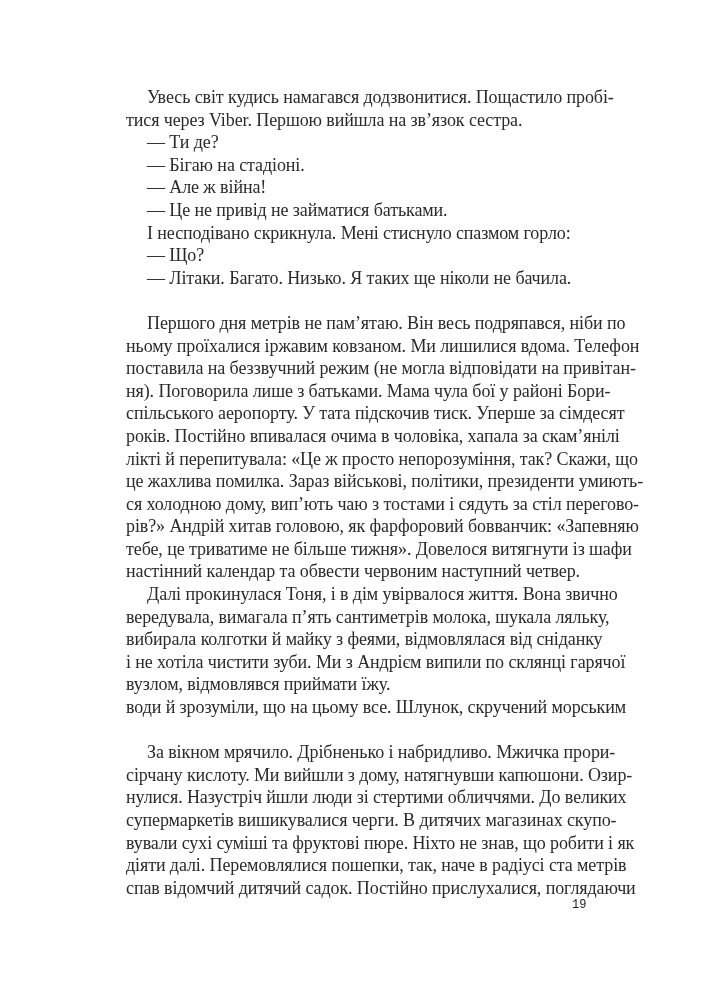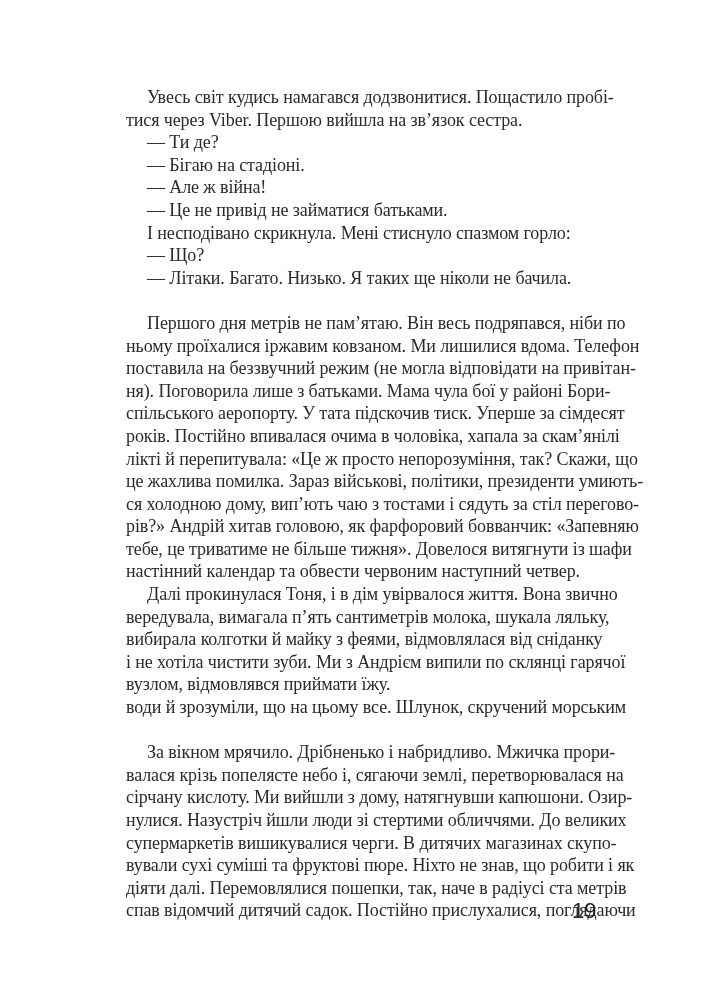--- a/index.html
+++ b/index.html
@@ -41,22 +41,22 @@
       padding-left: 21px;
       text-align-last: left;
     }
     .gap {
       height: 22.6px;
     }
     .page-number {
       position: absolute;
       left: 572px;
       top: 898px;
-      font-size: 22px;
-      font-family: Liberation Sans, sans-serif;
+      font-size: 12px;
+      font-family: Liberation Mono, monospace;
       color: #222222;
     }
   </style>
 </head>
 <body>
 
 <div class="page">
 
   <div>
     <span class="line indent">Увесь світ кудись намагався додзвонитися. Пощастило пробі-</span>
@@ -102,21 +102,20 @@
     <span class="line">вибирала колготки й майку з феями, відмовлялася від сніданку</span>
     <span class="line">і не хотіла чистити зуби. Ми з Андрієм випили по склянці гарячої</span>
     <span class="line last">вузлом, відмовлявся приймати їжу.</span>
     <span class="line">води й зрозуміли, що на цьому все. Шлунок, скручений морським</span>
   </div>
 
   <div class="gap"></div>
 
   <div>
     <span class="line indent">За вікном мрячило. Дрібненько і набридливо. Мжичка прори-</span>
-    <span class="line">валася крізь попелясте небо і, сягаючи землі, перетворювалася на</span>
     <span class="line">сірчану кислоту. Ми вийшли з дому, натягнувши капюшони. Озир-</span>
     <span class="line">нулися. Назустріч йшли люди зі стертими обличчями. До великих</span>
     <span class="line">супермаркетів вишикувалися черги. В дитячих магазинах скупо-</span>
     <span class="line">вували сухі суміші та фруктові пюре. Ніхто не знав, що робити і як</span>
     <span class="line">діяти далі. Перемовлялися пошепки, так, наче в радіусі ста метрів</span>
     <span class="line">спав відомчий дитячий садок. Постійно прислухалися, поглядаючи</span>
   </div>
 </div>
 
 <div class="page-number">19</div>

